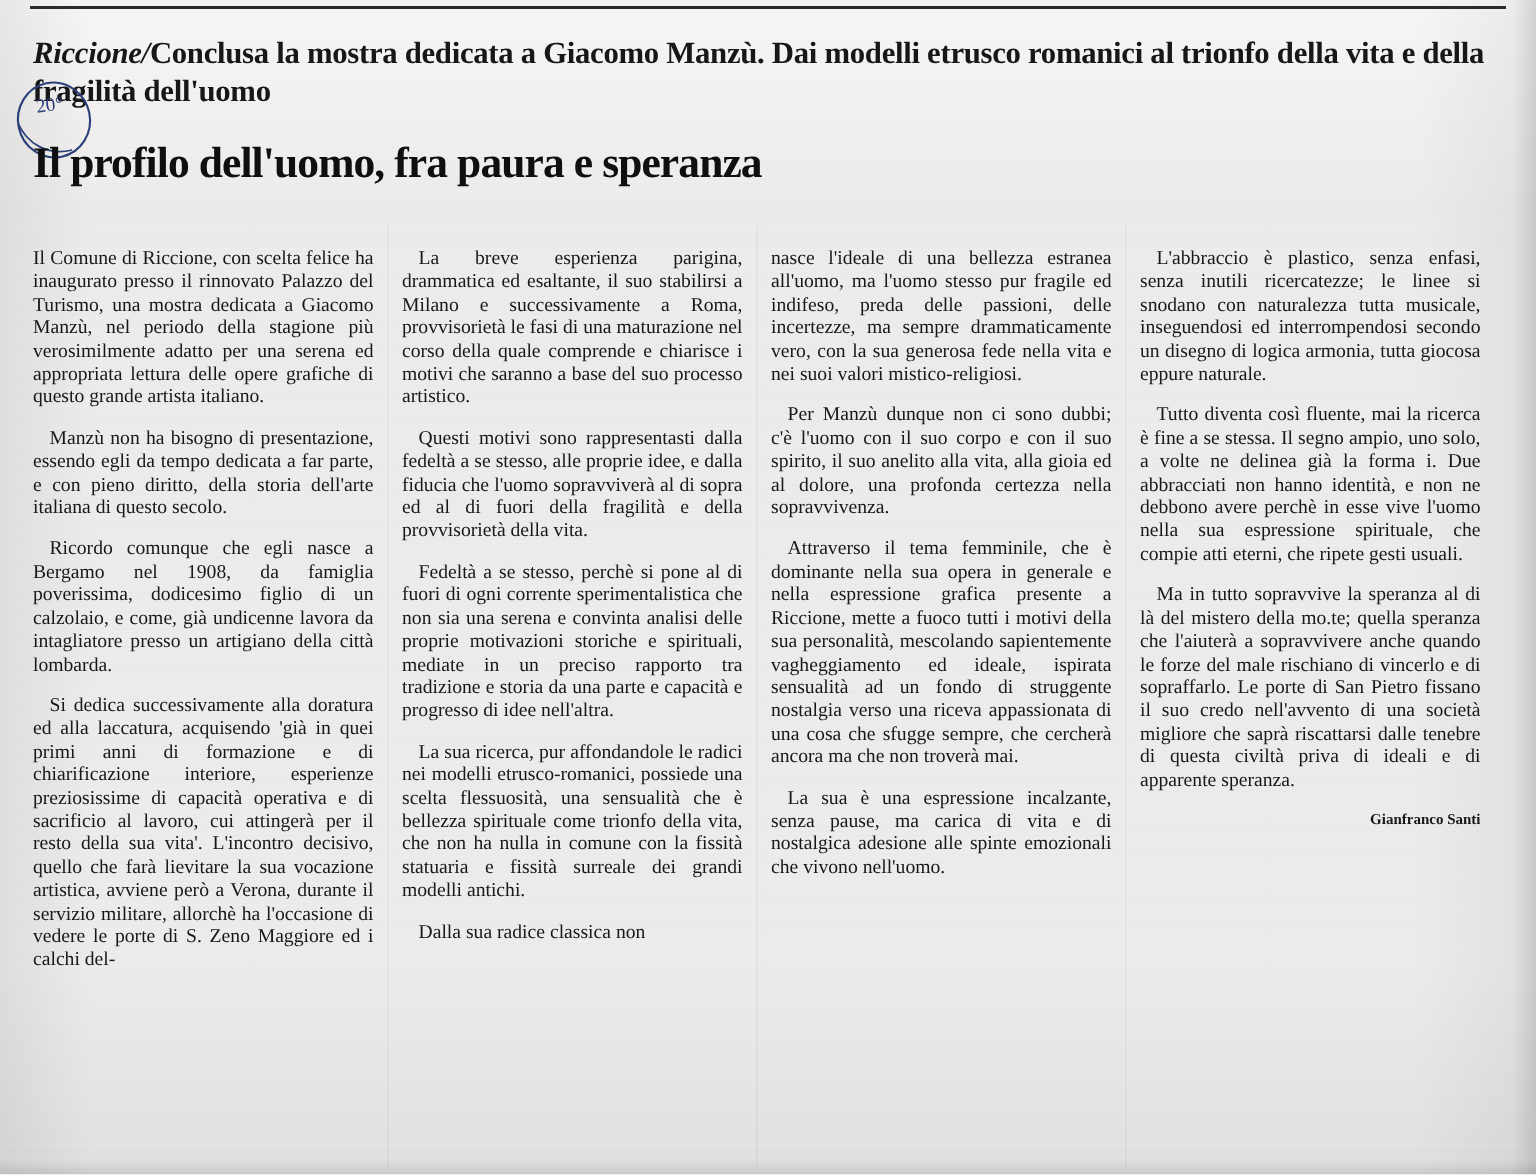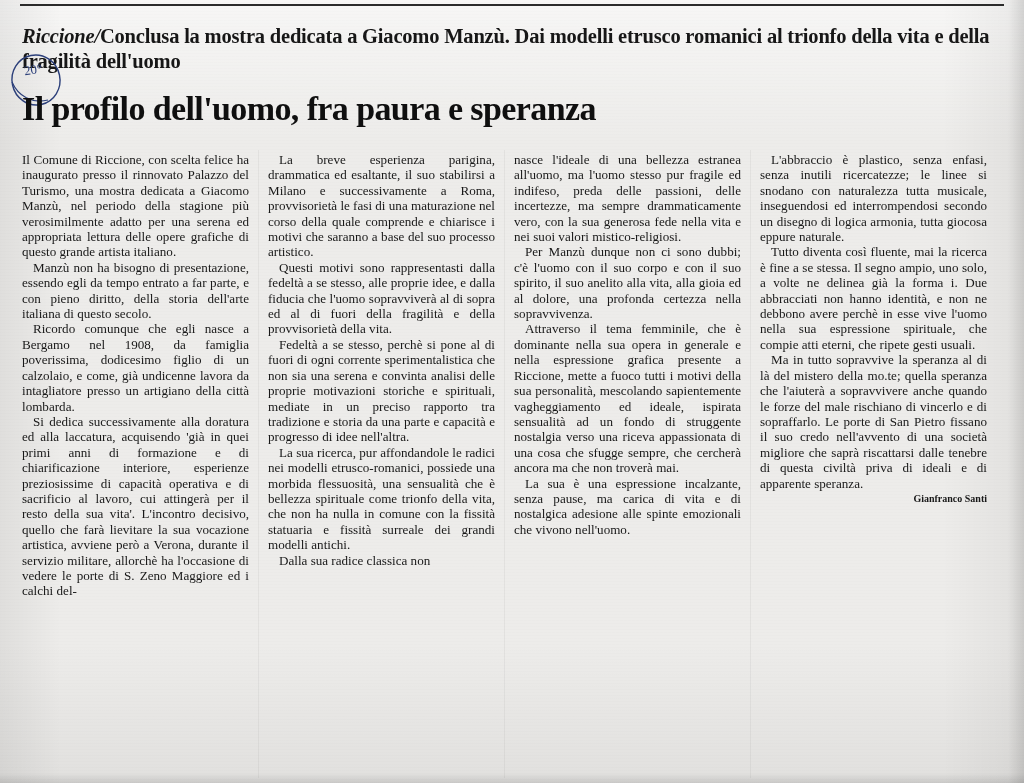--- a/index.html
+++ b/index.html
@@ -51,21 +51,21 @@
     font-weight: bold;
   }
   
   .headline {
     position: absolute;
     left: 22px;
     top: 86px;
     width: 984px;
     font-family: "Liberation Serif", serif;
     font-weight: bold;
-    font-size: 34px;
+    font-size: 29px;
     line-height: 46px;
     letter-spacing: -0.6px;
     color: #0f0f0f;
     white-space: nowrap;
   }
   
   .ink-circle {
     position: absolute;
     left: 8px;
     top: 52px;
@@ -96,21 +96,21 @@
     width: 227px;
     font-family: "Liberation Serif", serif;
     font-size: 13.1px;
     line-height: 15.4px;
     text-align: justify;
     text-justify: inter-word;
     color: #181818;
     hyphens: manual;
   }
   .col p {
-    margin: 0 0 0 0;
+    margin: 12px 0 0 0;
     text-indent: 11px;
   }
   .col p.noindent {
     text-indent: 0;
   }
   .byline {
     margin-top: 6px;
     text-align: right;
     font-weight: bold;
     font-size: 10px;
@@ -167,29 +167,29 @@
     <ellipse cx="28" cy="28" rx="24" ry="25" fill="none" stroke="#2b3f7a" stroke-width="1.4" transform="rotate(-12 28 28)"></ellipse>
     <path d="M4 30 C 10 44, 24 52, 40 48" fill="none" stroke="#2b3f7a" stroke-width="1.2"></path>
   </svg>
   <div class="ink-note">20°</div>
 
   <div class="headline">Il profilo dell'uomo, fra paura e speranza</div>
 
   <div class="columns">
     <div class="col">
       <p class="noindent">Il Comune di Riccione, con scelta felice ha inaugurato presso il rinnovato Palazzo del Turismo, una mostra dedicata a Giacomo Manzù, nel periodo della stagione più verosimilmente adatto per una serena ed appropriata lettura delle opere grafiche di questo grande artista italiano.</p>
-      <p>Manzù non ha bisogno di presentazione, essendo egli da tempo entrato a far parte, e con pieno diritto, della storia dell'arte italiana di questo secolo.</p>
+      <p>Manzù non ha bisogno di presentazione, essendo egli da tempo dedicata a far parte, e con pieno diritto, della storia dell'arte italiana di questo secolo.</p>
       <p>Ricordo comunque che egli nasce a Bergamo nel 1908, da famiglia poverissima, dodicesimo figlio di un calzolaio, e come, già undicenne lavora da intagliatore presso un artigiano della città lombarda.</p>
       <p>Si dedica successivamente alla doratura ed alla laccatura, acquisendo 'già in quei primi anni di formazione e di chiarificazione interiore, esperienze preziosissime di capacità operativa e di sacrificio al lavoro, cui attingerà per il resto della sua vita'. L'incontro decisivo, quello che farà lievitare la sua vocazione artistica, avviene però a Verona, durante il servizio militare, allorchè ha l'occasione di vedere le porte di S. Zeno Maggiore ed i calchi del-</p>
     </div>
     <div class="col">
       <p>La breve esperienza parigina, drammatica ed esaltante, il suo stabilirsi a Milano e successivamente a Roma, provvisorietà le fasi di una maturazione nel corso della quale comprende e chiarisce i motivi che saranno a base del suo processo artistico.</p>
       <p>Questi motivi sono rappresentasti dalla fedeltà a se stesso, alle proprie idee, e dalla fiducia che l'uomo sopravviverà al di sopra ed al di fuori della fragilità e della provvisorietà della vita.</p>
       <p>Fedeltà a se stesso, perchè si pone al di fuori di ogni corrente sperimentalistica che non sia una serena e convinta analisi delle proprie motivazioni storiche e spirituali, mediate in un preciso rapporto tra tradizione e storia da una parte e capacità e progresso di idee nell'altra.</p>
-      <p>La sua ricerca, pur affondandole le radici nei modelli etrusco-romanici, possiede una morbida flessuosità, una sensualità che è bellezza spirituale come trionfo della vita, che non ha nulla in comune con la fissità statuaria e fissità surreale dei grandi modelli antichi.</p>
+      <p>La sua ricerca, pur affondandole le radici nei modelli etrusco-romanici, possiede una scelta flessuosità, una sensualità che è bellezza spirituale come trionfo della vita, che non ha nulla in comune con la fissità statuaria e fissità surreale dei grandi modelli antichi.</p>
       <p>Dalla sua radice classica non</p>
     </div>
     <div class="col">
       <p class="noindent">nasce l'ideale di una bellezza estranea all'uomo, ma l'uomo stesso pur fragile ed indifeso, preda delle passioni, delle incertezze, ma sempre drammaticamente vero, con la sua generosa fede nella vita e nei suoi valori mistico-religiosi.</p>
       <p>Per Manzù dunque non ci sono dubbi; c'è l'uomo con il suo corpo e con il suo spirito, il suo anelito alla vita, alla gioia ed al dolore, una profonda certezza nella sopravvivenza.</p>
       <p>Attraverso il tema femminile, che è dominante nella sua opera in generale e nella espressione grafica presente a Riccione, mette a fuoco tutti i motivi della sua personalità, mescolando sapientemente vagheggiamento ed ideale, ispirata sensualità ad un fondo di struggente nostalgia verso una riceva appassionata di una cosa che sfugge sempre, che cercherà ancora ma che non troverà mai.</p>
       <p>La sua è una espressione incalzante, senza pause, ma carica di vita e di nostalgica adesione alle spinte emozionali che vivono nell'uomo.</p>
     </div>
     <div class="col">
       <p>L'abbraccio è plastico, senza enfasi, senza inutili ricercatezze; le linee si snodano con naturalezza tutta musicale, inseguendosi ed interrompendosi secondo un disegno di logica armonia, tutta giocosa eppure naturale.</p>

